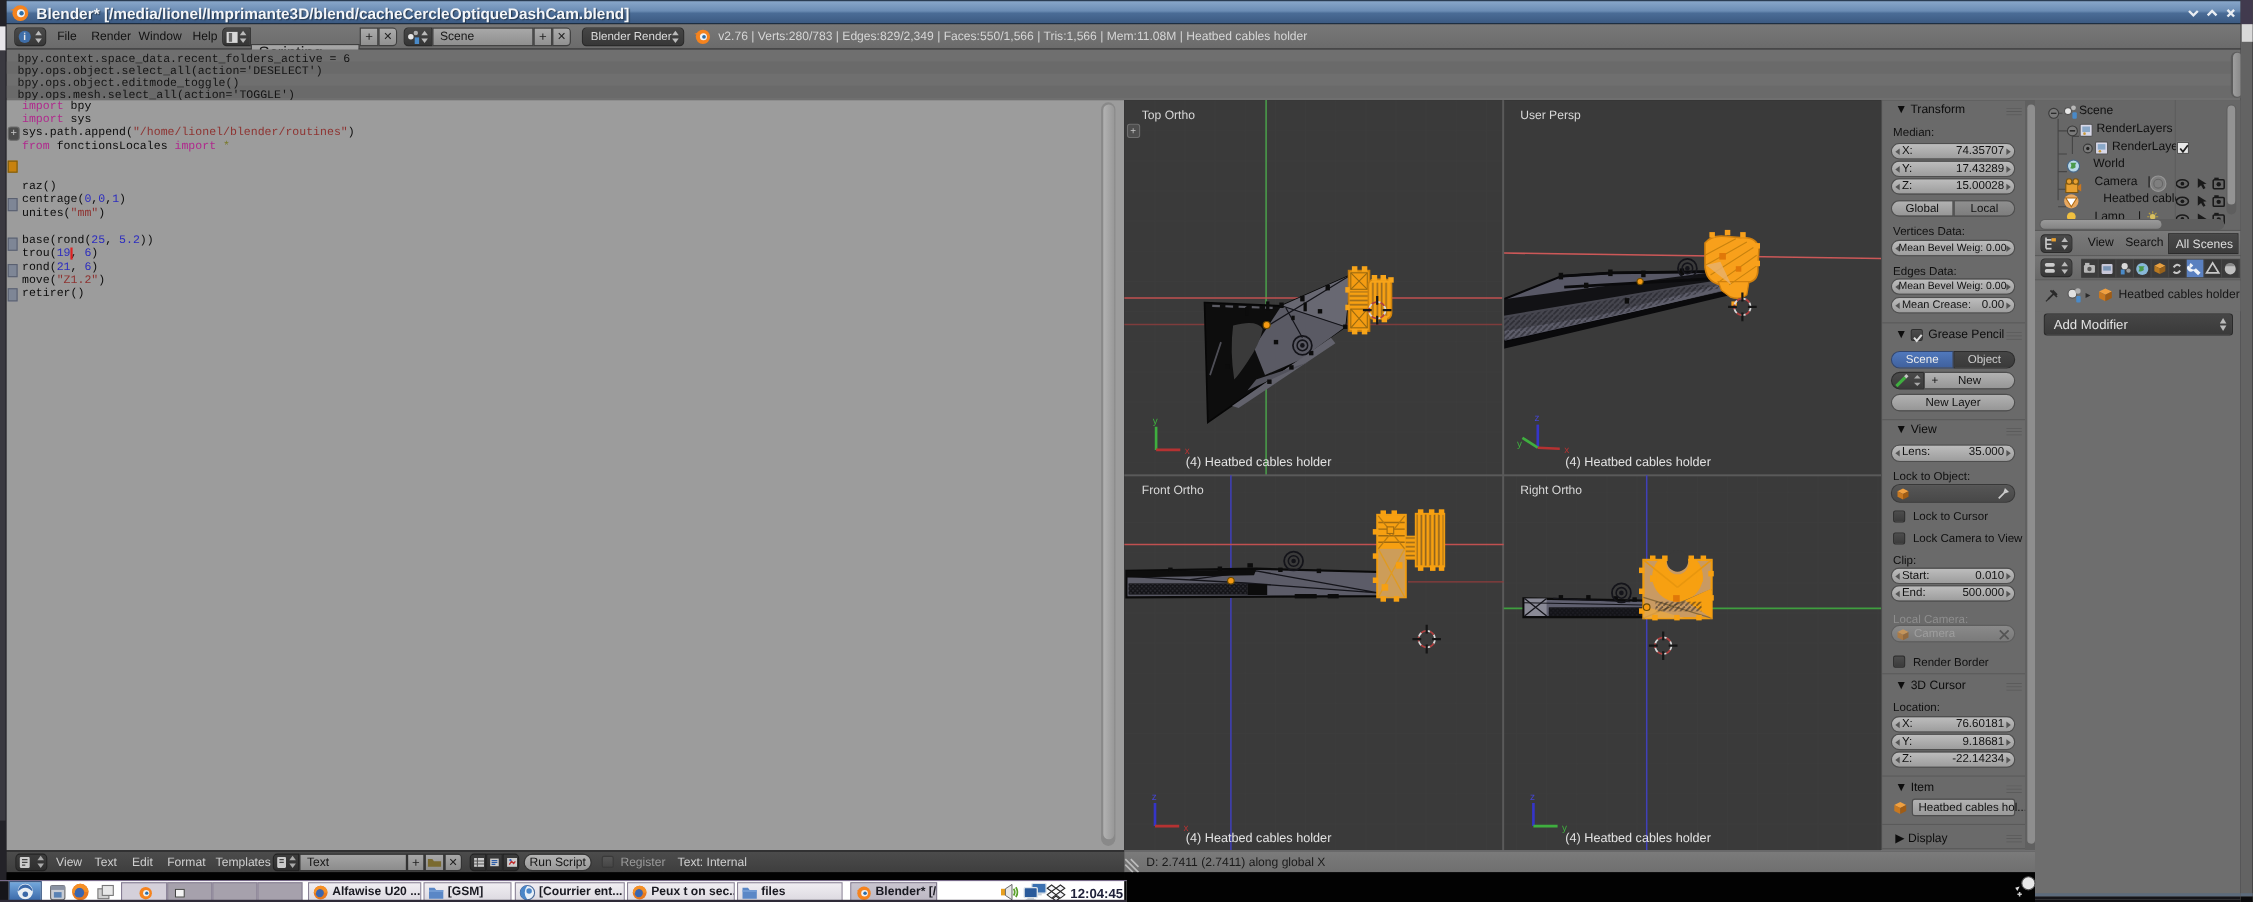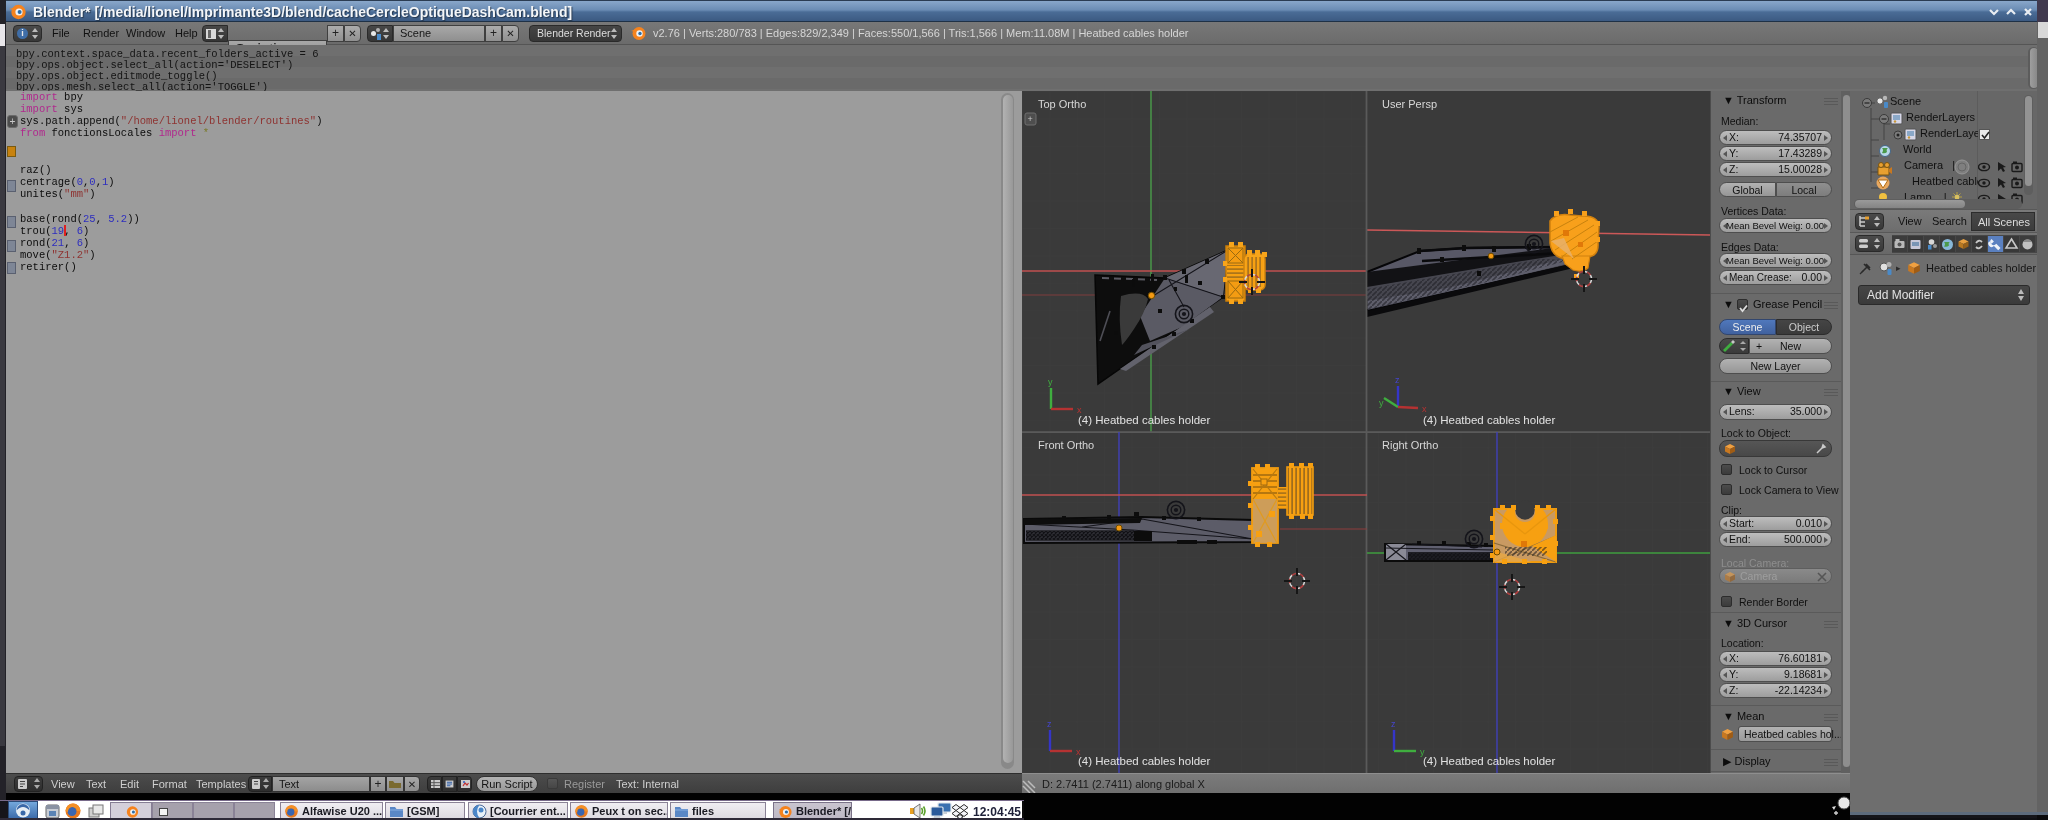--- a/index.html
+++ b/index.html
@@ -520,21 +520,21 @@
         <span class="lab">Y:</span>
         <span class="val">9.18681</span>
       </div>
  <div class="fld" style="left:8px;top:592px;width:113px;height:15px">
         <span class="la"></span>
         <span class="ra"></span>
         <span class="lab">Z:</span>
         <span class="val">-22.14234</span>
       </div>
  <div class="abs" style="left:0;top:614px;width:130px;height:1px;background:#5a5a5a"></div>
- <div class="phdr" style="left:12px;top:619px">▼ Mean</div>
+ <div class="phdr" style="left:12px;top:619px">▼ Item</div>
       <div class="grip" style="left:113px;top:623px"></div>
  <svg style="position:absolute;left:10px;top:637px" width="13" height="13" viewBox="0 0 12 12">
         <path d="M6,1 L11,3.5 L6,6 L1,3.5 Z" fill="#f0a040"></path>
         <path d="M1,3.5 L6,6 L6,11 L1,8.5 Z" fill="#c87820"></path>
         <path d="M11,3.5 L6,6 L6,11 L11,8.5 Z" fill="#a05c14"></path>
       </svg>
  <div class="abs" style="left:27px;top:635px;width:94px;height:16px;border-radius:3px;background:linear-gradient(#b2b2b2,#9a9a9a);border:1px solid #4e4e4e;color:#111;font-size:10.5px;line-height:14px;padding-left:5px">Heatbed cables hol...</div>
  <div class="abs" style="left:0;top:658px;width:130px;height:1px;background:#5a5a5a"></div>
  <div class="phdr" style="left:12px;top:664px">▶ Display</div>
       <div class="grip" style="left:113px;top:668px"></div>

